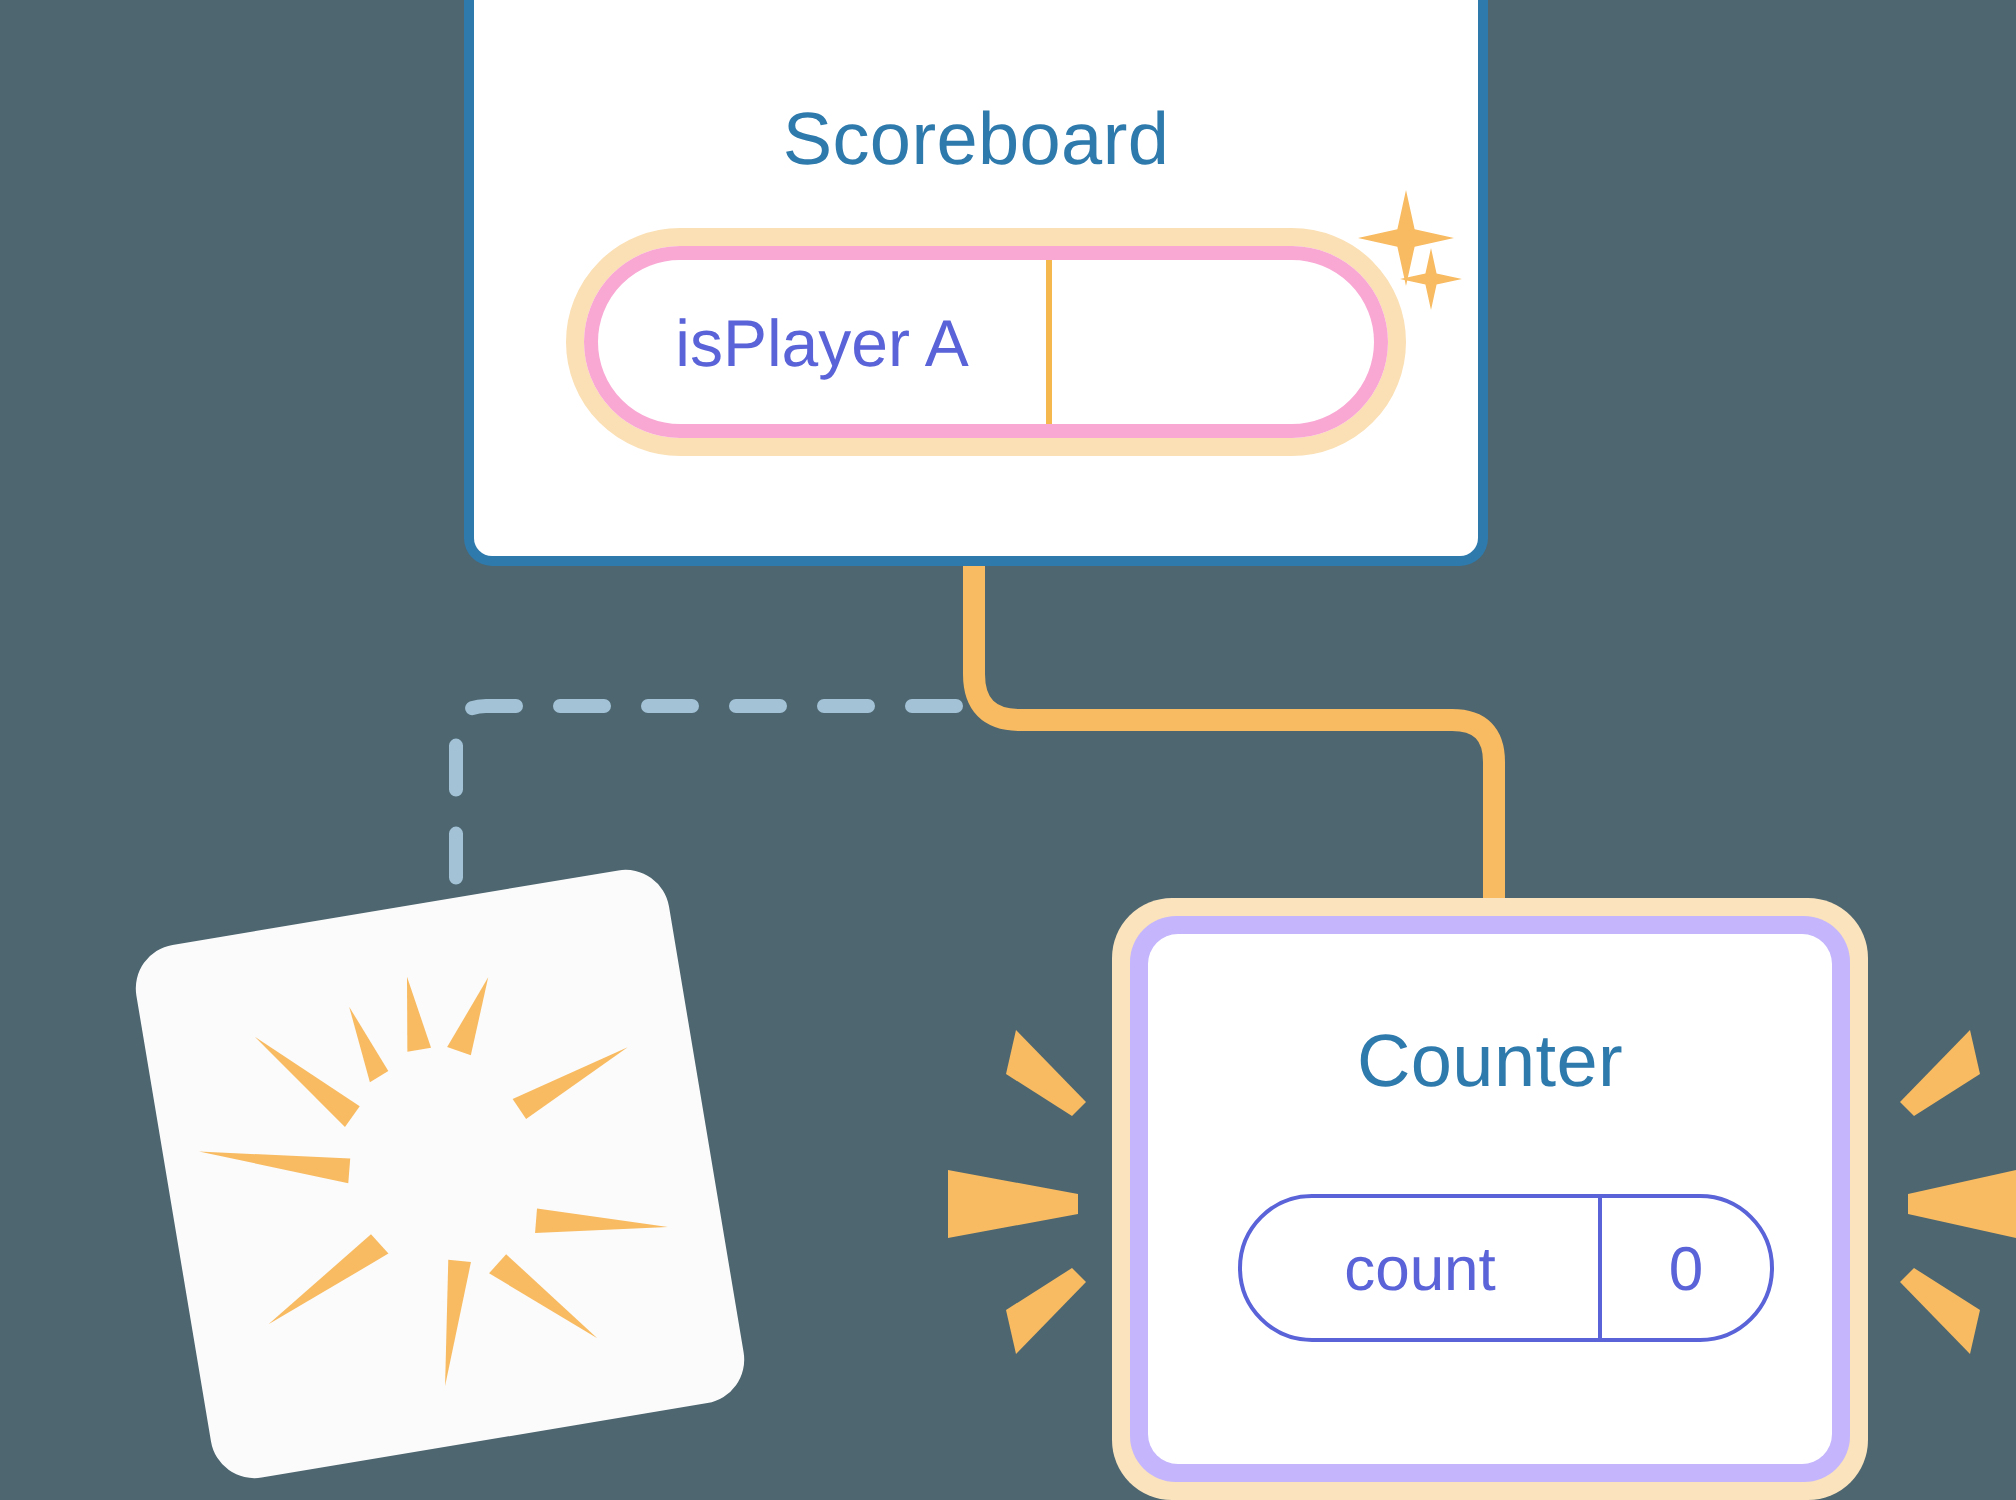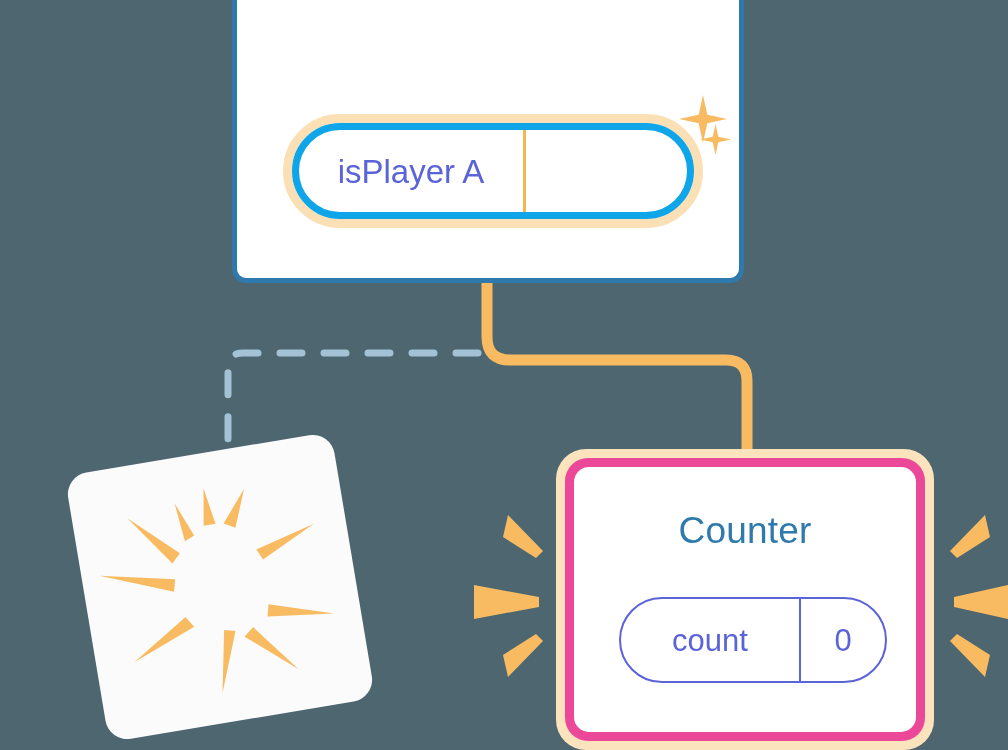--- a/index.html
+++ b/index.html
@@ -71,21 +71,21 @@
   .pill-outer-glow {
     position: absolute;
     inset: 0;
     border: 9px solid #fbe0b5;
     border-radius: 999px;
   }
 
   .pill-inner-ring {
     position: absolute;
     inset: 9px;
-    border: 7px solid #0ea5e9;
+    border: 7px solid #f9a8d4;
     border-radius: 999px;
     background: #ffffff;
     display: flex;
     align-items: stretch;
     overflow: hidden;
   }
 
   .pill-cell {
     display: flex;
     align-items: center;
@@ -137,39 +137,39 @@
     height: 301px;
     border-radius: 30px;
     background: #fae3bd;
     z-index: 5;
   }
 
   .card-counter-ring {
     position: absolute;
     inset: 9px;
     border-radius: 23px;
-    background: #ec4899;
+    background: #c4b5fd;
   }
 
   .card-counter-inner {
     position: absolute;
     inset: 9px;
     border-radius: 15px;
     background: #ffffff;
   }
 
   .counter-title { margin-top: 45px; }
 
   
   .pill-wrap-counter {
     position: absolute;
     left: 45px;
     top: 130px;
     width: 268px;
-    height: 86px;
+    height: 74px;
     border: 2px solid #5a63d8;
     border-radius: 999px;
     background: #ffffff;
     display: flex;
     align-items: stretch;
     overflow: hidden;
   }
 
   .pill-cell-key-ct {
     flex: 0 0 180px;
@@ -247,20 +247,21 @@
         <polygon points="120,240 132,178 143,181"></polygon>
         <polygon points="38,195 96,159 103,170"></polygon>
         <polygon points="18,104 92,120 89,132"></polygon>
         <polygon points="55,52 101,95 92,104"></polygon>
         <polygon points="104,45 118,80 108,84"></polygon>
       </g>
     </svg>
   </div>
 
   <div class="card-scoreboard">
+    <div class="card-title scoreboard-title">Scoreboard</div>
 
     <div class="pill-wrap-scoreboard">
       <div class="pill-outer-glow"></div>
       <div class="pill-inner-ring">
         <div class="pill-cell pill-cell-key-sb">isPlayer A</div>
       </div>
     </div>
   </div>
 
   <div class="sparkle sparkle-big"></div>

